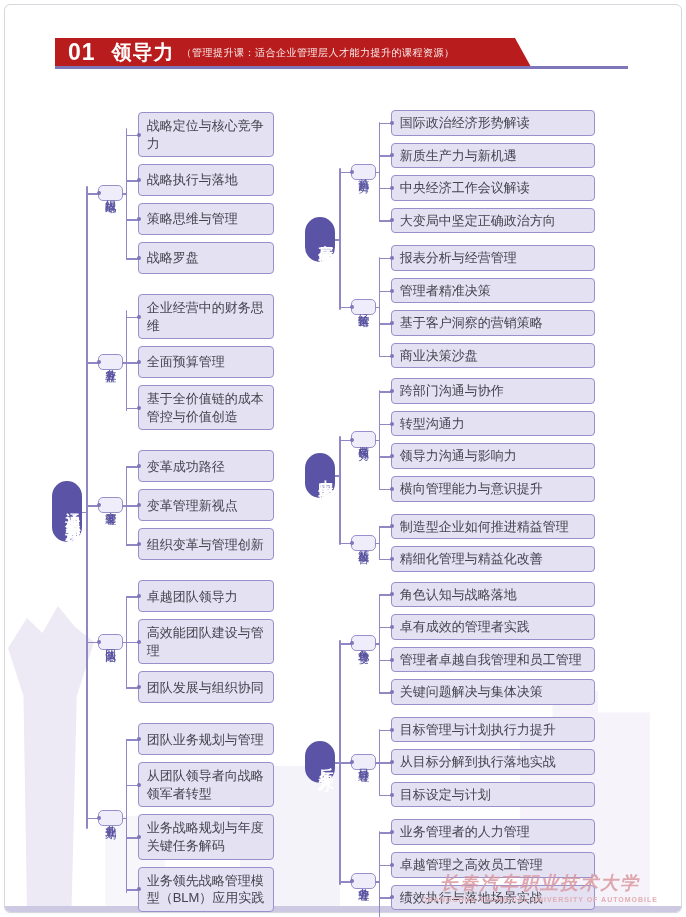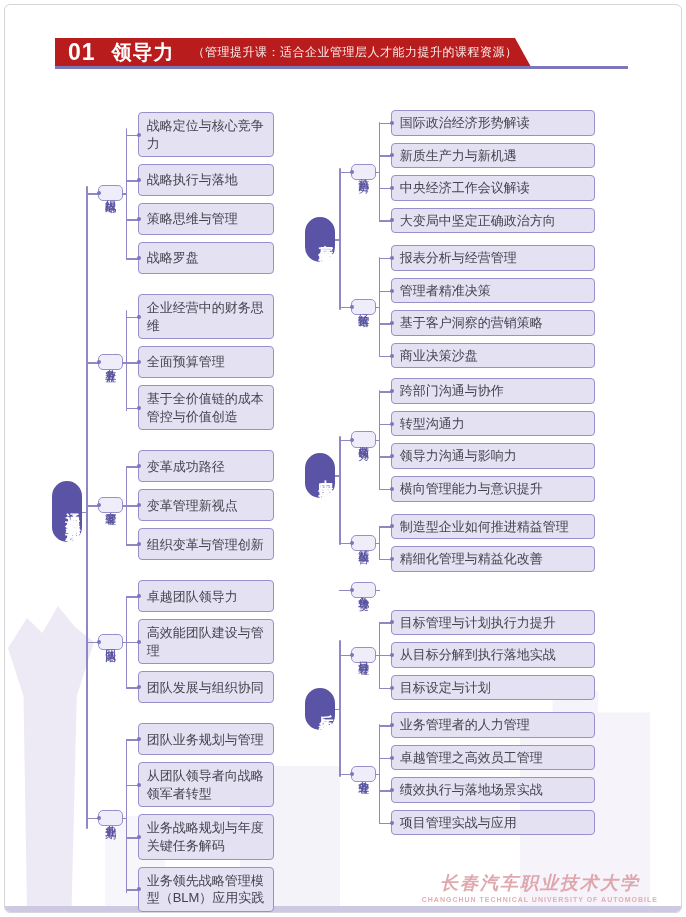--- a/index.html
+++ b/index.html
@@ -18,21 +18,21 @@
     clip-path:polygon(0 18%,25% 18%,25% 0,60% 0,60% 10%,100% 10%,100% 100%,0 100%);}
   .wm-block3{left:105px;bottom:11px;width:60px;height:90px;opacity:.45;}
 
   
   .header-bar{position:absolute;left:55px;top:38px;width:476px;height:29px;background:#b91c1c;
     clip-path:polygon(0 0,460px 0,476px 100%,0 100%);
     display:flex;align-items:center;color:#fff;}
   .header-line{position:absolute;left:55px;top:66px;width:573px;height:3px;background:#7d77b9;}
   .h-num{font-size:23px;font-weight:bold;margin-left:13px;letter-spacing:1px;}
   .h-title{font-size:20px;font-weight:bold;margin-left:16px;letter-spacing:1px;}
-  .h-sub{font-size:12px;margin-left:18px;opacity:.92;letter-spacing:.5px;}
+  .h-sub{font-size:10px;margin-left:7px;opacity:.92;letter-spacing:.5px;}
 
   
   .tree-row{display:flex;align-items:center;}
   .comb{flex:none;width:12px;align-self:stretch;position:relative;}
   .comb::before{content:'';position:absolute;left:0;top:var(--ct,16px);bottom:var(--cb,16px);
     width:1.5px;background:#8f88c5;border-radius:1px;}
   .comb::after{content:'';position:absolute;left:-4px;top:50%;width:5px;height:1.5px;background:#8f88c5;}
 
   .pill{flex:none;background:#5a53a6;color:#fff;writing-mode:vertical-rl;text-orientation:upright;
     text-align:center;font-weight:bold;border-radius:15px;margin-right:4px;align-self:center;
@@ -206,20 +206,26 @@
         </div>
       </div>
 
       <div class="tree-row">
         <div class="pill pill-role">后备人才</div>
         <div class="comb" style="--ct:58px;--cb:58px;"></div>
         <div class="subgroups">
           <div class="tree-row">
             <div class="vlabel">角色转变</div>
             <div class="comb"></div>
+            <div class="items">
+              <div class="n">角色认知与战略落地</div>
+              <div class="n">卓有成效的管理者实践</div>
+              <div class="n">管理者卓越自我管理和员工管理</div>
+              <div class="n">关键问题解决与集体决策</div>
+            </div>
           </div>
           <div class="tree-row">
             <div class="vlabel">目标管理</div>
             <div class="comb"></div>
             <div class="items">
               <div class="n">目标管理与计划执行力提升</div>
               <div class="n">从目标分解到执行落地实战</div>
               <div class="n">目标设定与计划</div>
             </div>
           </div>

